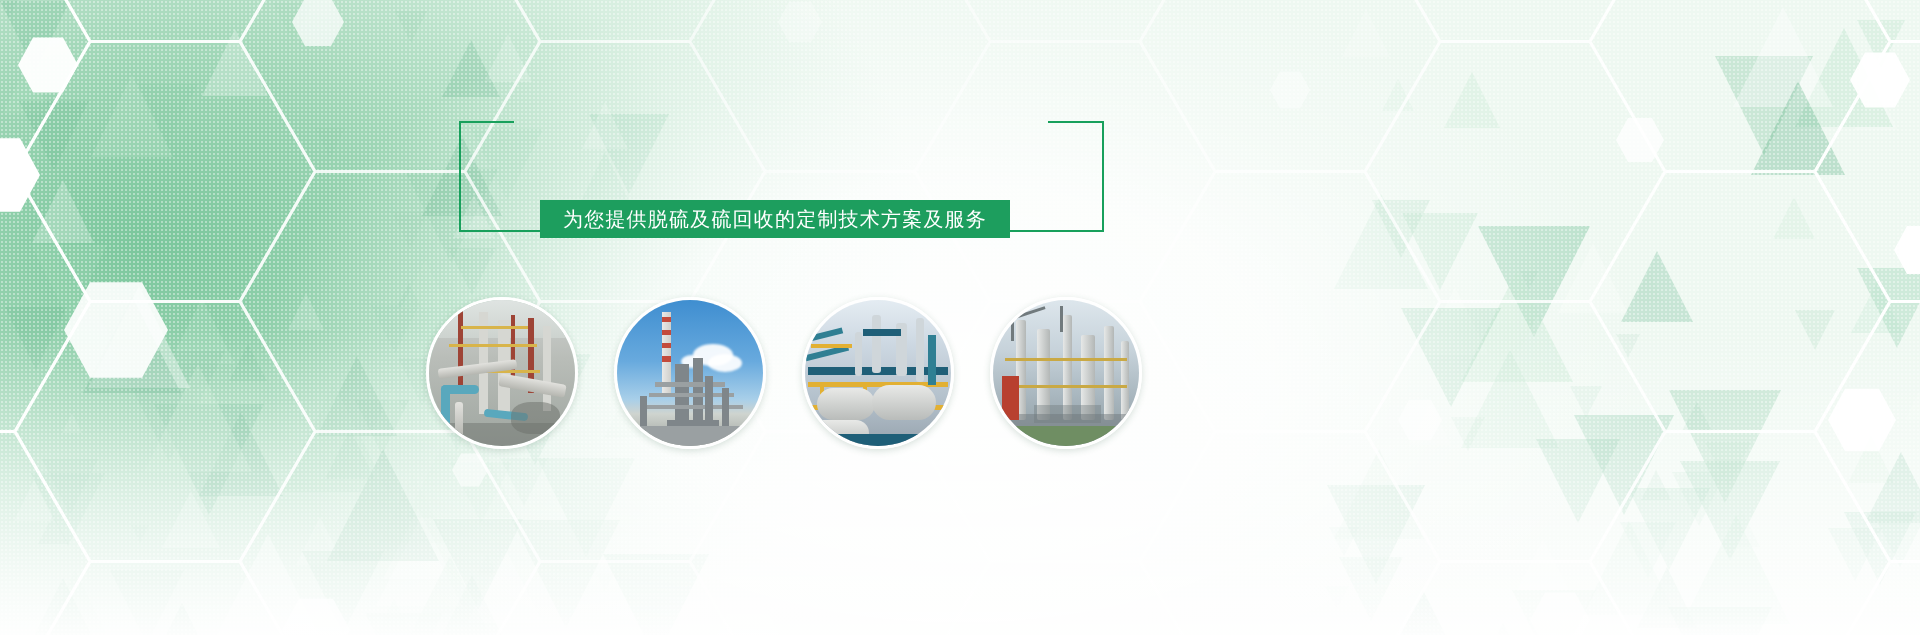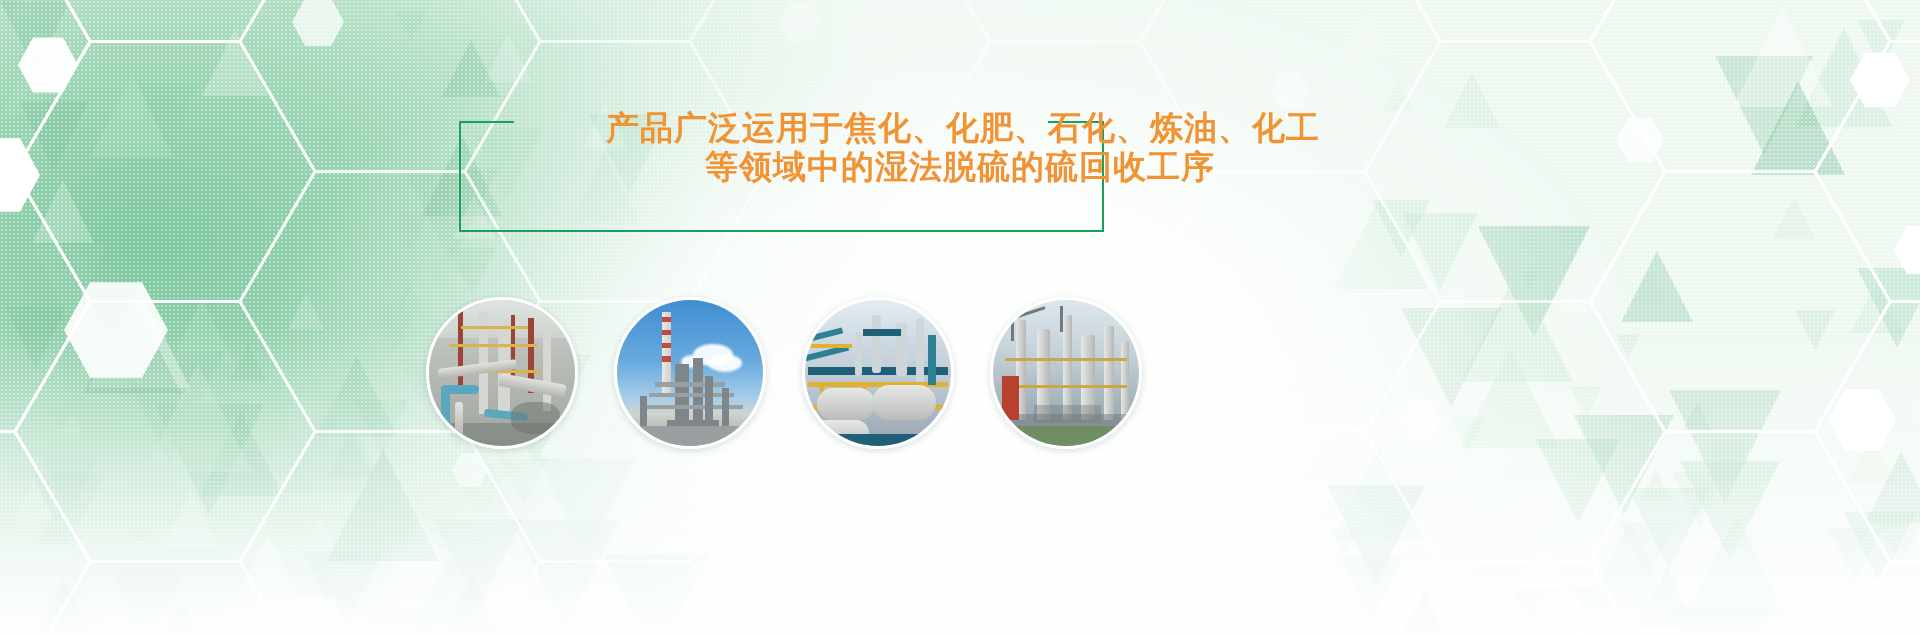--- a/index.html
+++ b/index.html
@@ -471,25 +471,24 @@
 
   <div class="bg-white-fade"></div>
   <div class="bg-dots"></div>
 
   <div class="content">
 
     <div class="bracket"></div>
     <div class="bracket-top-l"></div>
     <div class="bracket-top-r"></div>
 
-    <div class="headline">
-      <div class="l1">产品广泛运用于焦化、化肥、石化、炼油、化工</div>
-      <div class="l2">等领域中的湿法脱硫的硫回收工序</div>
+
+    <div class="sub-banner">
+      <span>为您提供脱硫及硫回收的定制技术方案及服务</span>
     </div>
-
 
     <div class="circles">
 
       <div class="circ" style="left:426px;top:297px;">
         <div class="ph p1">
           <div class="sky"></div>
           <div class="redpipe" style="left:20%;top:6%;width:5px;height:58%;"></div>
           <div class="redpipe" style="left:68%;top:12%;width:6px;height:52%;"></div>
           <div class="redpipe" style="left:56%;top:10%;width:4px;height:44%;"></div>
           <div class="col" style="left:34%;top:8%;width:9px;height:70%;"></div>

